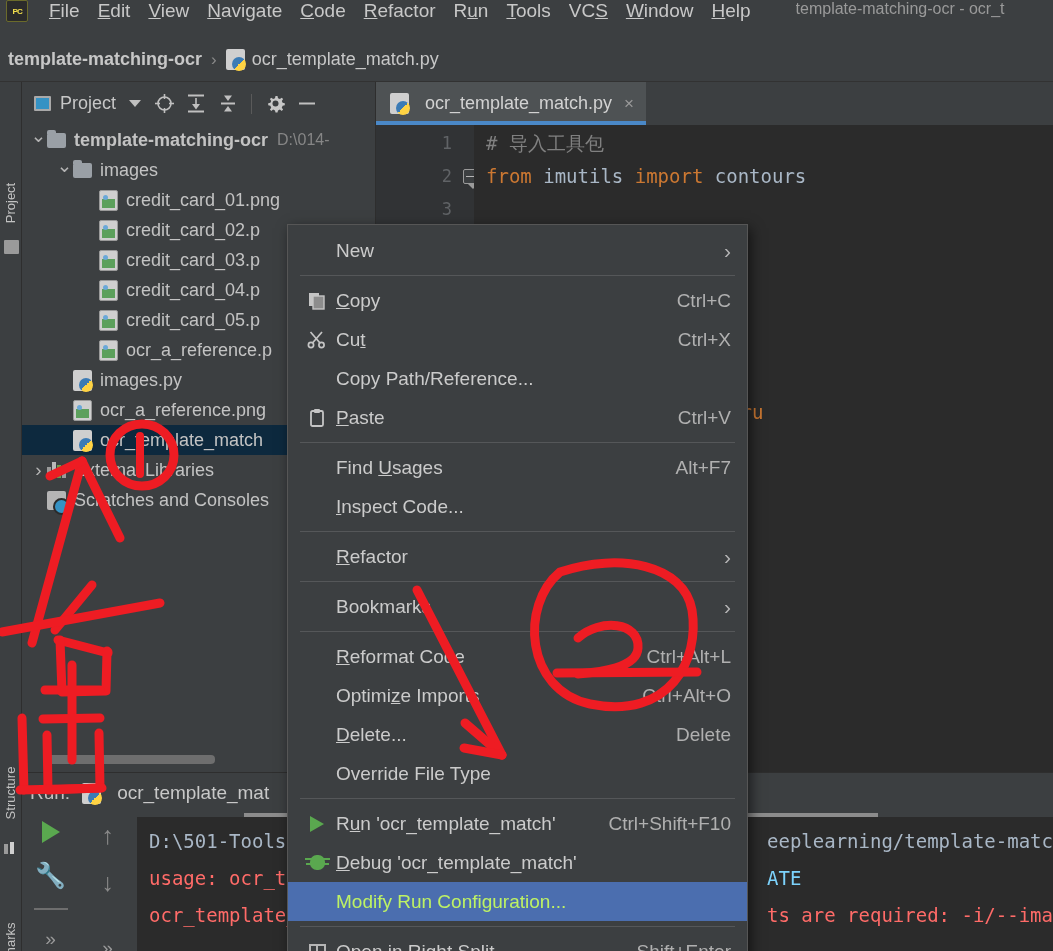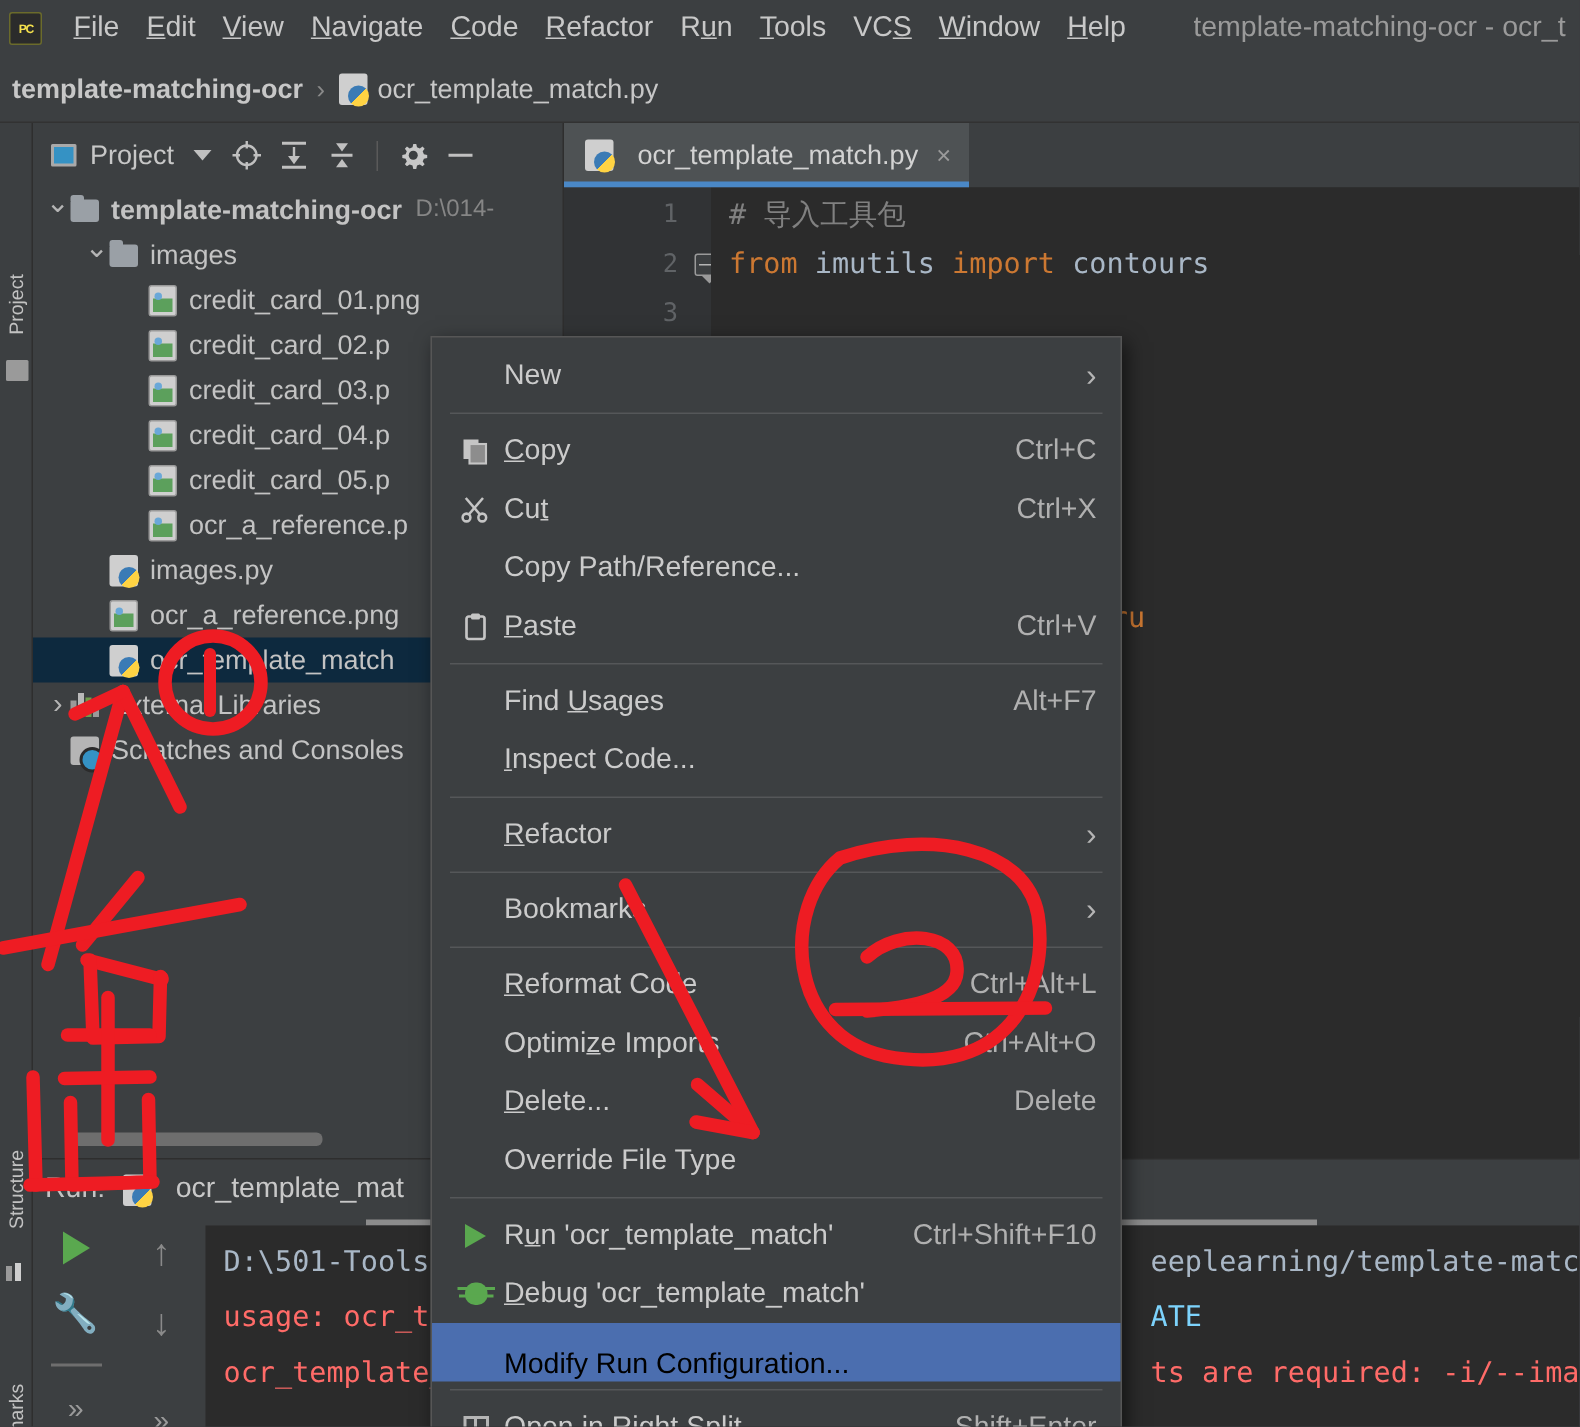--- a/index.html
+++ b/index.html
@@ -8,34 +8,34 @@
     background:#3c3f41;
     font-family:"Liberation Sans", sans-serif;
     color:#bbbbbb;
     -webkit-font-smoothing:antialiased;
   }
   #root{ position:relative; width:1053px; height:951px; overflow:hidden; }
 
   
   .menubar{
     position:absolute; left:0; top:0; width:1053px; height:38px;
-    background:#3c3f41; display:flex; align-items:center;
+    background:#3c3f41; display:flex; 
   }
   .pc-logo{
     width:22px;height:22px;margin-left:6px;margin-right:12px;
     background:#2b2b2b;border:1px solid #6b6b2b;border-radius:2px;
     display:flex;align-items:center;justify-content:center;
     font-size:9px;font-weight:bold;color:#f4e04d;line-height:1;
     font-family:"Liberation Sans", sans-serif;
   }
   .pc-logo i{ font-style:normal; display:block; transform:scale(.9); letter-spacing:-1px;}
   .mi{ font-size:19px; color:#c8c8c8; padding:0 9px; cursor:default; white-space:nowrap;}
   .mi u{ text-decoration:underline; }
   .wintitle{
-    margin-left:36px; font-size:19px; color:#9a9a9a; white-space:nowrap; overflow:hidden;
+    margin-left:36px; font-size:16px; color:#9a9a9a; white-space:nowrap; overflow:hidden;
   }
 
   
   .breadcrumb{
     position:absolute; left:0; top:38px; width:1053px; height:44px;
     background:#3c3f41; display:flex; align-items:center; padding-left:8px;
     border-bottom:1px solid #323232;
   }
   .bc-proj{ font-size:18px;font-weight:bold;color:#c7c7c7; }
   .bc-sep{ font-size:17px; color:#8a8a8a; margin:0 9px; }
@@ -188,21 +188,21 @@
   .ctxmenu{
     position:absolute; left:287px; top:224px; width:461px;
     background:#3c3f41; border:1px solid #565656;
     box-shadow:3px 4px 12px rgba(0,0,0,.55);
     padding:6px 0 0 0; z-index:40;
   }
   .ci{
     height:39px; display:flex; align-items:center; position:relative;
     font-size:19px; color:#cbcbcb; padding-left:10px; white-space:nowrap; cursor:default;
   }
-  .ci.hl{ background:#4b6eaf; color:#000000;align-items:flex-end;}
+  .ci.hl{ background:#4b6eaf; color:#bef264;}
   .ci .gl{ width:38px; flex:none; display:flex; align-items:center; justify-content:center;}
   .ci .lbl{ flex:1; }
   .ci .lbl u{ text-decoration:underline;}
   .ci .sc{ font-size:19px; color:#b0b0b0; padding-right:16px;}
   .ci .sub{ position:absolute; right:16px; font-size:21px; color:#b5b5b5;}
   .csep{ height:1px; background:#555759; margin:5px 12px; }
   .ic-run{width:0;height:0;border-left:14px solid #5aa84f;border-top:8px solid transparent;border-bottom:8px solid transparent;}
   .ic-bug{
     width:15px;height:15px;border-radius:45%;background:#5aa84f;position:relative;
   }

